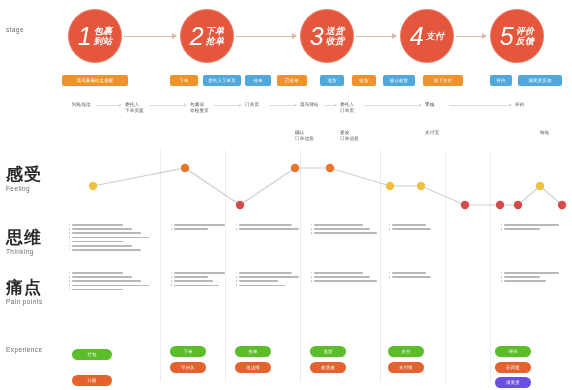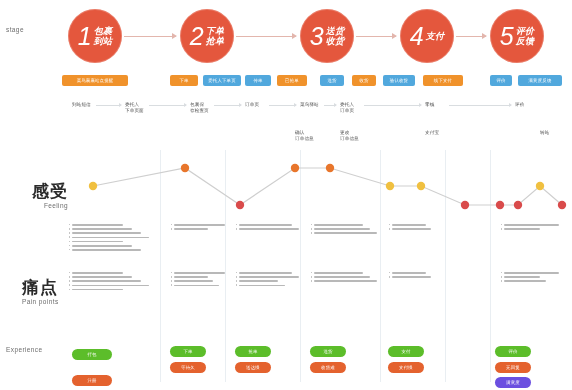--- a/index.html
+++ b/index.html
@@ -81,25 +81,29 @@
 <div id="map">
     <div class="col-div" style="left: 160px;"></div>
     <div class="col-div" style="left: 225px;"></div>
     <div class="col-div" style="left: 300px;"></div>
     <div class="col-div" style="left: 380px;"></div>
     <div class="col-div" style="left: 445px;"></div>
     <div class="col-div" style="left: 490px;"></div>
     <div class="rowlab" style="top: 25px;">
       <div class="en">stage</div>
     </div>
-    <div class="rowlab" style="top: 182px; text-align: right;">
+    <div class="rowlab" style="top: 165px;">
       <div class="cn">感受</div>
       <div class="en">Feeling</div>
     </div>
-    <div class="rowlab" style="top: 278px; margin-left: 16px;">
+    <div class="rowlab" style="top: 228px;">
+      <div class="cn">思维</div>
+      <div class="en">Thinking</div>
+    </div>
+    <div class="rowlab" style="top: 278px;">
       <div class="cn">痛点</div>
       <div class="en">Pain points</div>
     </div>
     <div class="rowlab" style="top: 345px;">
       <div class="en">Experience</div>
     </div>
     <div class="circle" style="left: 68px; top: 9px; background: rgb(228, 87, 61);">
       <div class="num">1</div>
       <div class="cap">
         <div>包裹</div>

